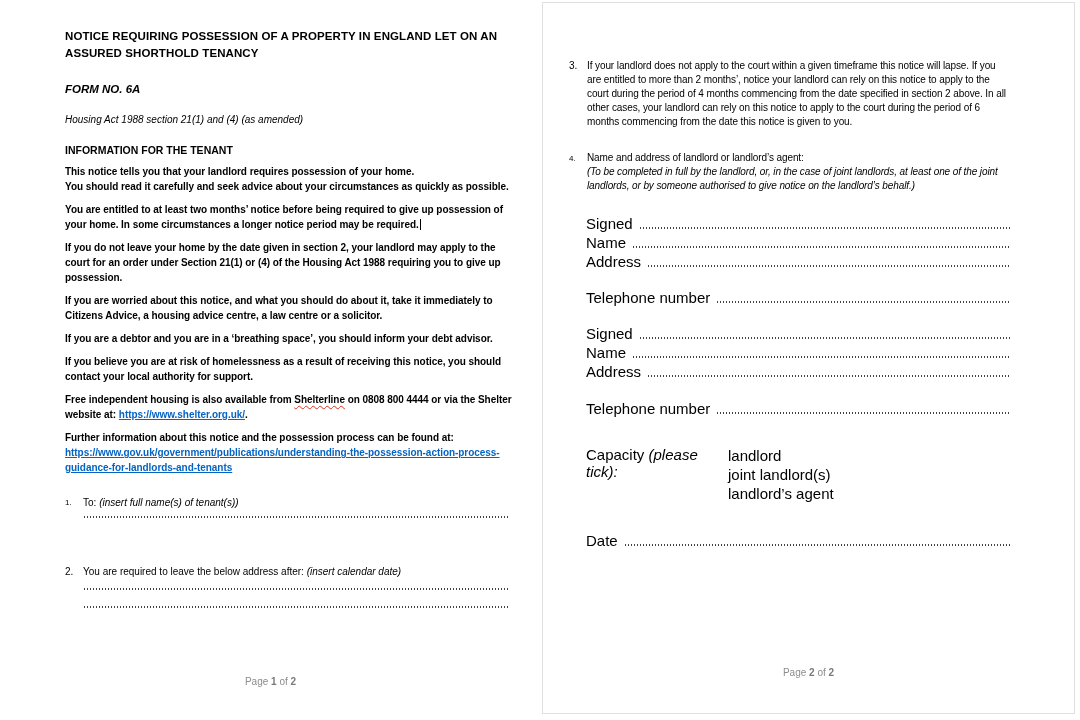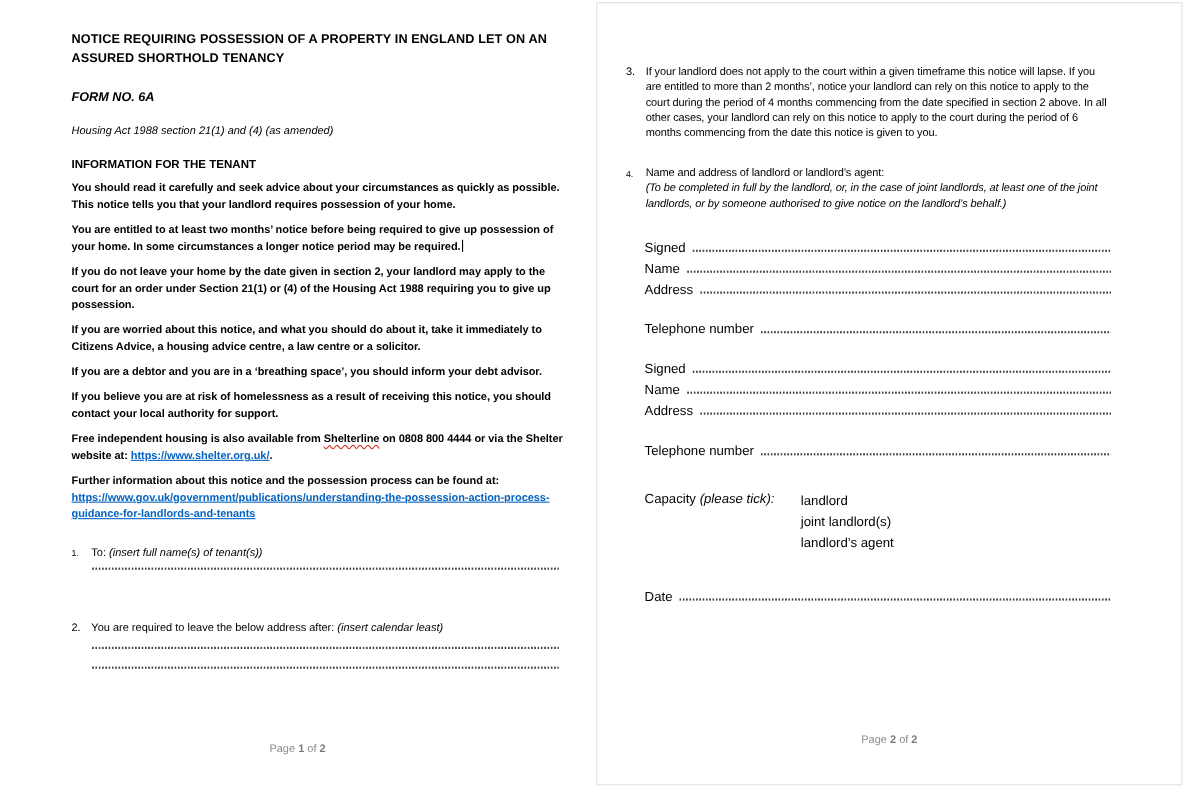--- a/index.html
+++ b/index.html
@@ -58,21 +58,21 @@
     color: #8c8c8c; font-size: 10px;
   }
   #page1 .footer { top: 676px; }
   #page2 .footer { top: 664px; }
   .fb { font-weight: 700; color: #7a7a7a; }
 
   
   .sec-p2 { font-size: 10px; line-height: 14px; letter-spacing: -0.1px; }
   #sec3 .sec-body { max-width: 425px; }
   #sec4 { margin-top: 22px; }
-  .fields { margin-left: 17px; margin-top: 20px; font-size: 12px; }
+  .fields { margin-left: 17px; margin-top: 20px; font-size: 15px; }
   .frow { display: flex; align-items: flex-end; height: 19px; }
   .dots {
     flex: 1;
     height: 2px;
     margin: 0 0 3px 6px;
     background-image: radial-gradient(circle, #444 0.8px, transparent 0.95px);
     background-size: 3px 2px;
     background-repeat: repeat-x;
   }
   .gap17 { margin-top: 17px; }
@@ -89,22 +89,22 @@
 
   <div class="p1-title">NOTICE REQUIRING POSSESSION OF A PROPERTY IN ENGLAND LET ON AN ASSURED SHORTHOLD TENANCY</div>
 
   <div class="form-no">FORM NO. 6A</div>
 
   <div class="act">Housing Act 1988 section 21(1) and (4) (as amended)</div>
 
   <div class="info-head">INFORMATION FOR THE TENANT</div>
 
   <div class="bp">
+    <div>This notice tells you that your landlord requires possession of your home.</div>
     <div>You should read it carefully and seek advice about your circumstances as quickly as possible.</div>
-    <div>This notice tells you that your landlord requires possession of your home.</div>
   </div>
 
   <div class="bp"><span>You are entitled to at least two months’ notice before being required to give up possession of your home. In some circumstances a longer notice period may be required.</span><span class="caret"></span></div>
 
   <div class="bp">If you do not leave your home by the date given in section 2, your landlord may apply to the court for an order under Section 21(1) or (4) of the Housing Act 1988 requiring you to give up possession.</div>
 
   <div class="bp">If you are worried about this notice, and what you should do about it, take it immediately to Citizens Advice, a housing advice centre, a law centre or a solicitor.</div>
 
   <div class="bp">If you are a debtor and you are in a ‘breathing space’, you should inform your debt advisor.</div>
 
@@ -118,21 +118,21 @@
   </div>
 
   <div class="sec" id="sec1">
     <span class="num small">1.</span>
     <span><span>To: </span><span class="hint">(insert full name(s) of tenant(s))</span></span>
   </div>
   <div class="dotline" id="sec1-line"></div>
 
   <div class="sec" id="sec2">
     <span class="num">2.</span>
-    <span><span>You are required to leave the below address after: </span><span class="hint">(insert calendar least)</span></span>
+    <span><span>You are required to leave the below address after: </span><span class="hint">(insert calendar date)</span></span>
   </div>
 
 
   <div class="dotline" id="addr-line1"></div>
   <div class="dotline" id="addr-line2"></div>
 
   <div class="footer">
     <span>Page</span>
     <span class="fb">1</span>
     <span>of</span>

